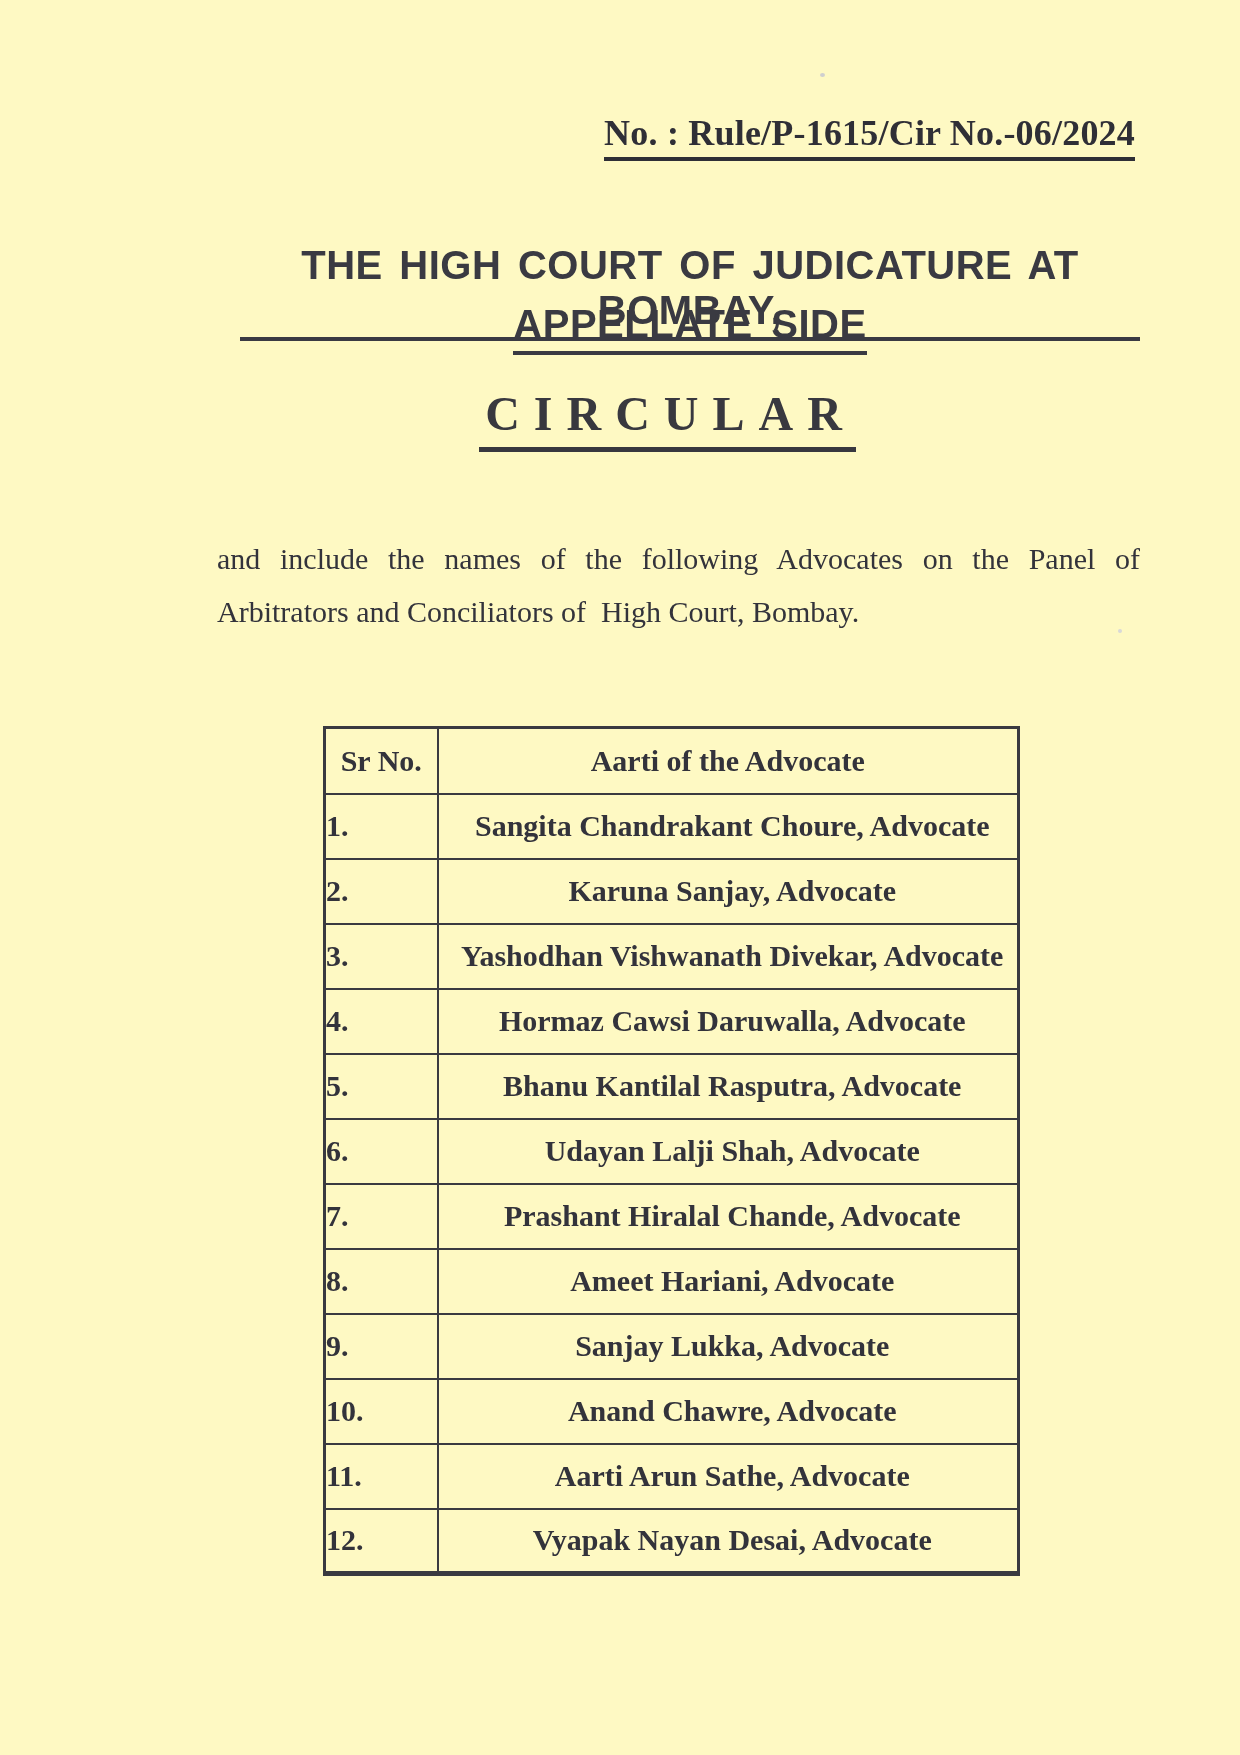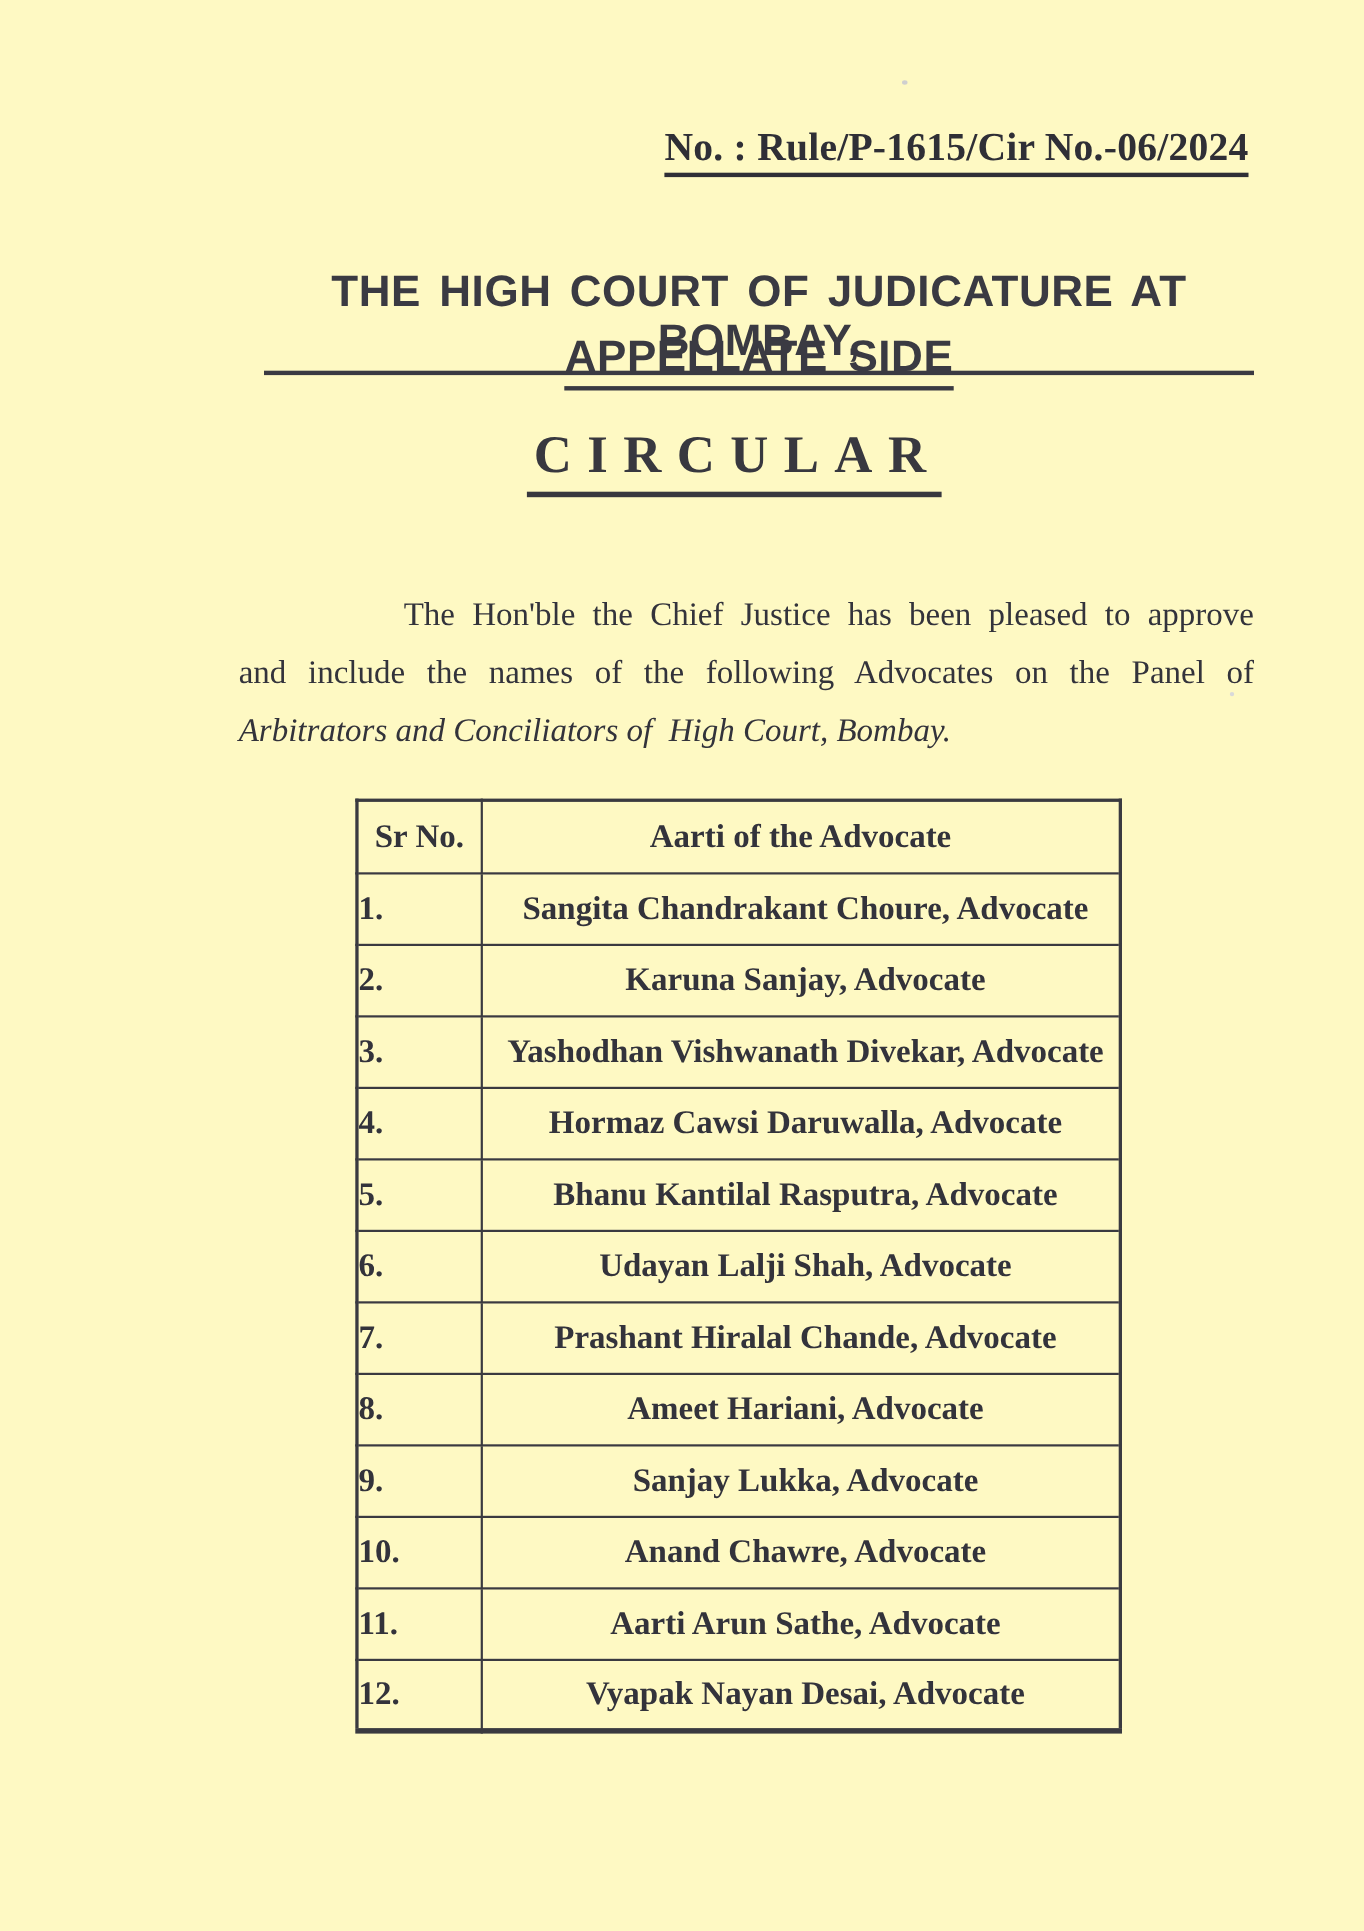--- a/index.html
+++ b/index.html
@@ -69,21 +69,21 @@
     position: absolute;
     top: 532px;
     left: 217px;
     width: 923px;
     font-size: 30px;
     line-height: 53px;
     color: #33333b;
   }
   .para-line { text-align: justify; text-align-last: justify; }
   .para-line.first { padding-left: 150px; }
-  .para-line.last { text-align: center; text-align-last: left; white-space: pre-wrap; font-style: italic; }
+  .para-line.last { text-align: center; text-align-last: left; white-space: pre-wrap; }
   
   .advocate-table {
     position: absolute;
     top: 726px;
     left: 323px;
     border-collapse: collapse;
     table-layout: fixed;
     width: 694px;
     font-size: 30px;
     font-weight: 600;
@@ -126,21 +126,20 @@
 
   <div class="title-block title-2">
     <span class="u">APPELLATE SIDE</span>
   </div>
 
   <div class="circular-heading">
     <span class="u">CIRCULAR</span>
   </div>
 
   <div class="para">
-    <div class="para-line first">The Hon'ble the Chief Justice has been pleased to approve</div>
     <div class="para-line">and include the names of the following Advocates on the Panel of</div>
     <div class="para-line last">Arbitrators and Conciliators of  High Court, Bombay.</div>
   </div>
 
   <table class="advocate-table">
     <colgroup>
         <col class="c-sr">
         <col class="c-name">
       </colgroup>
     <tbody>

